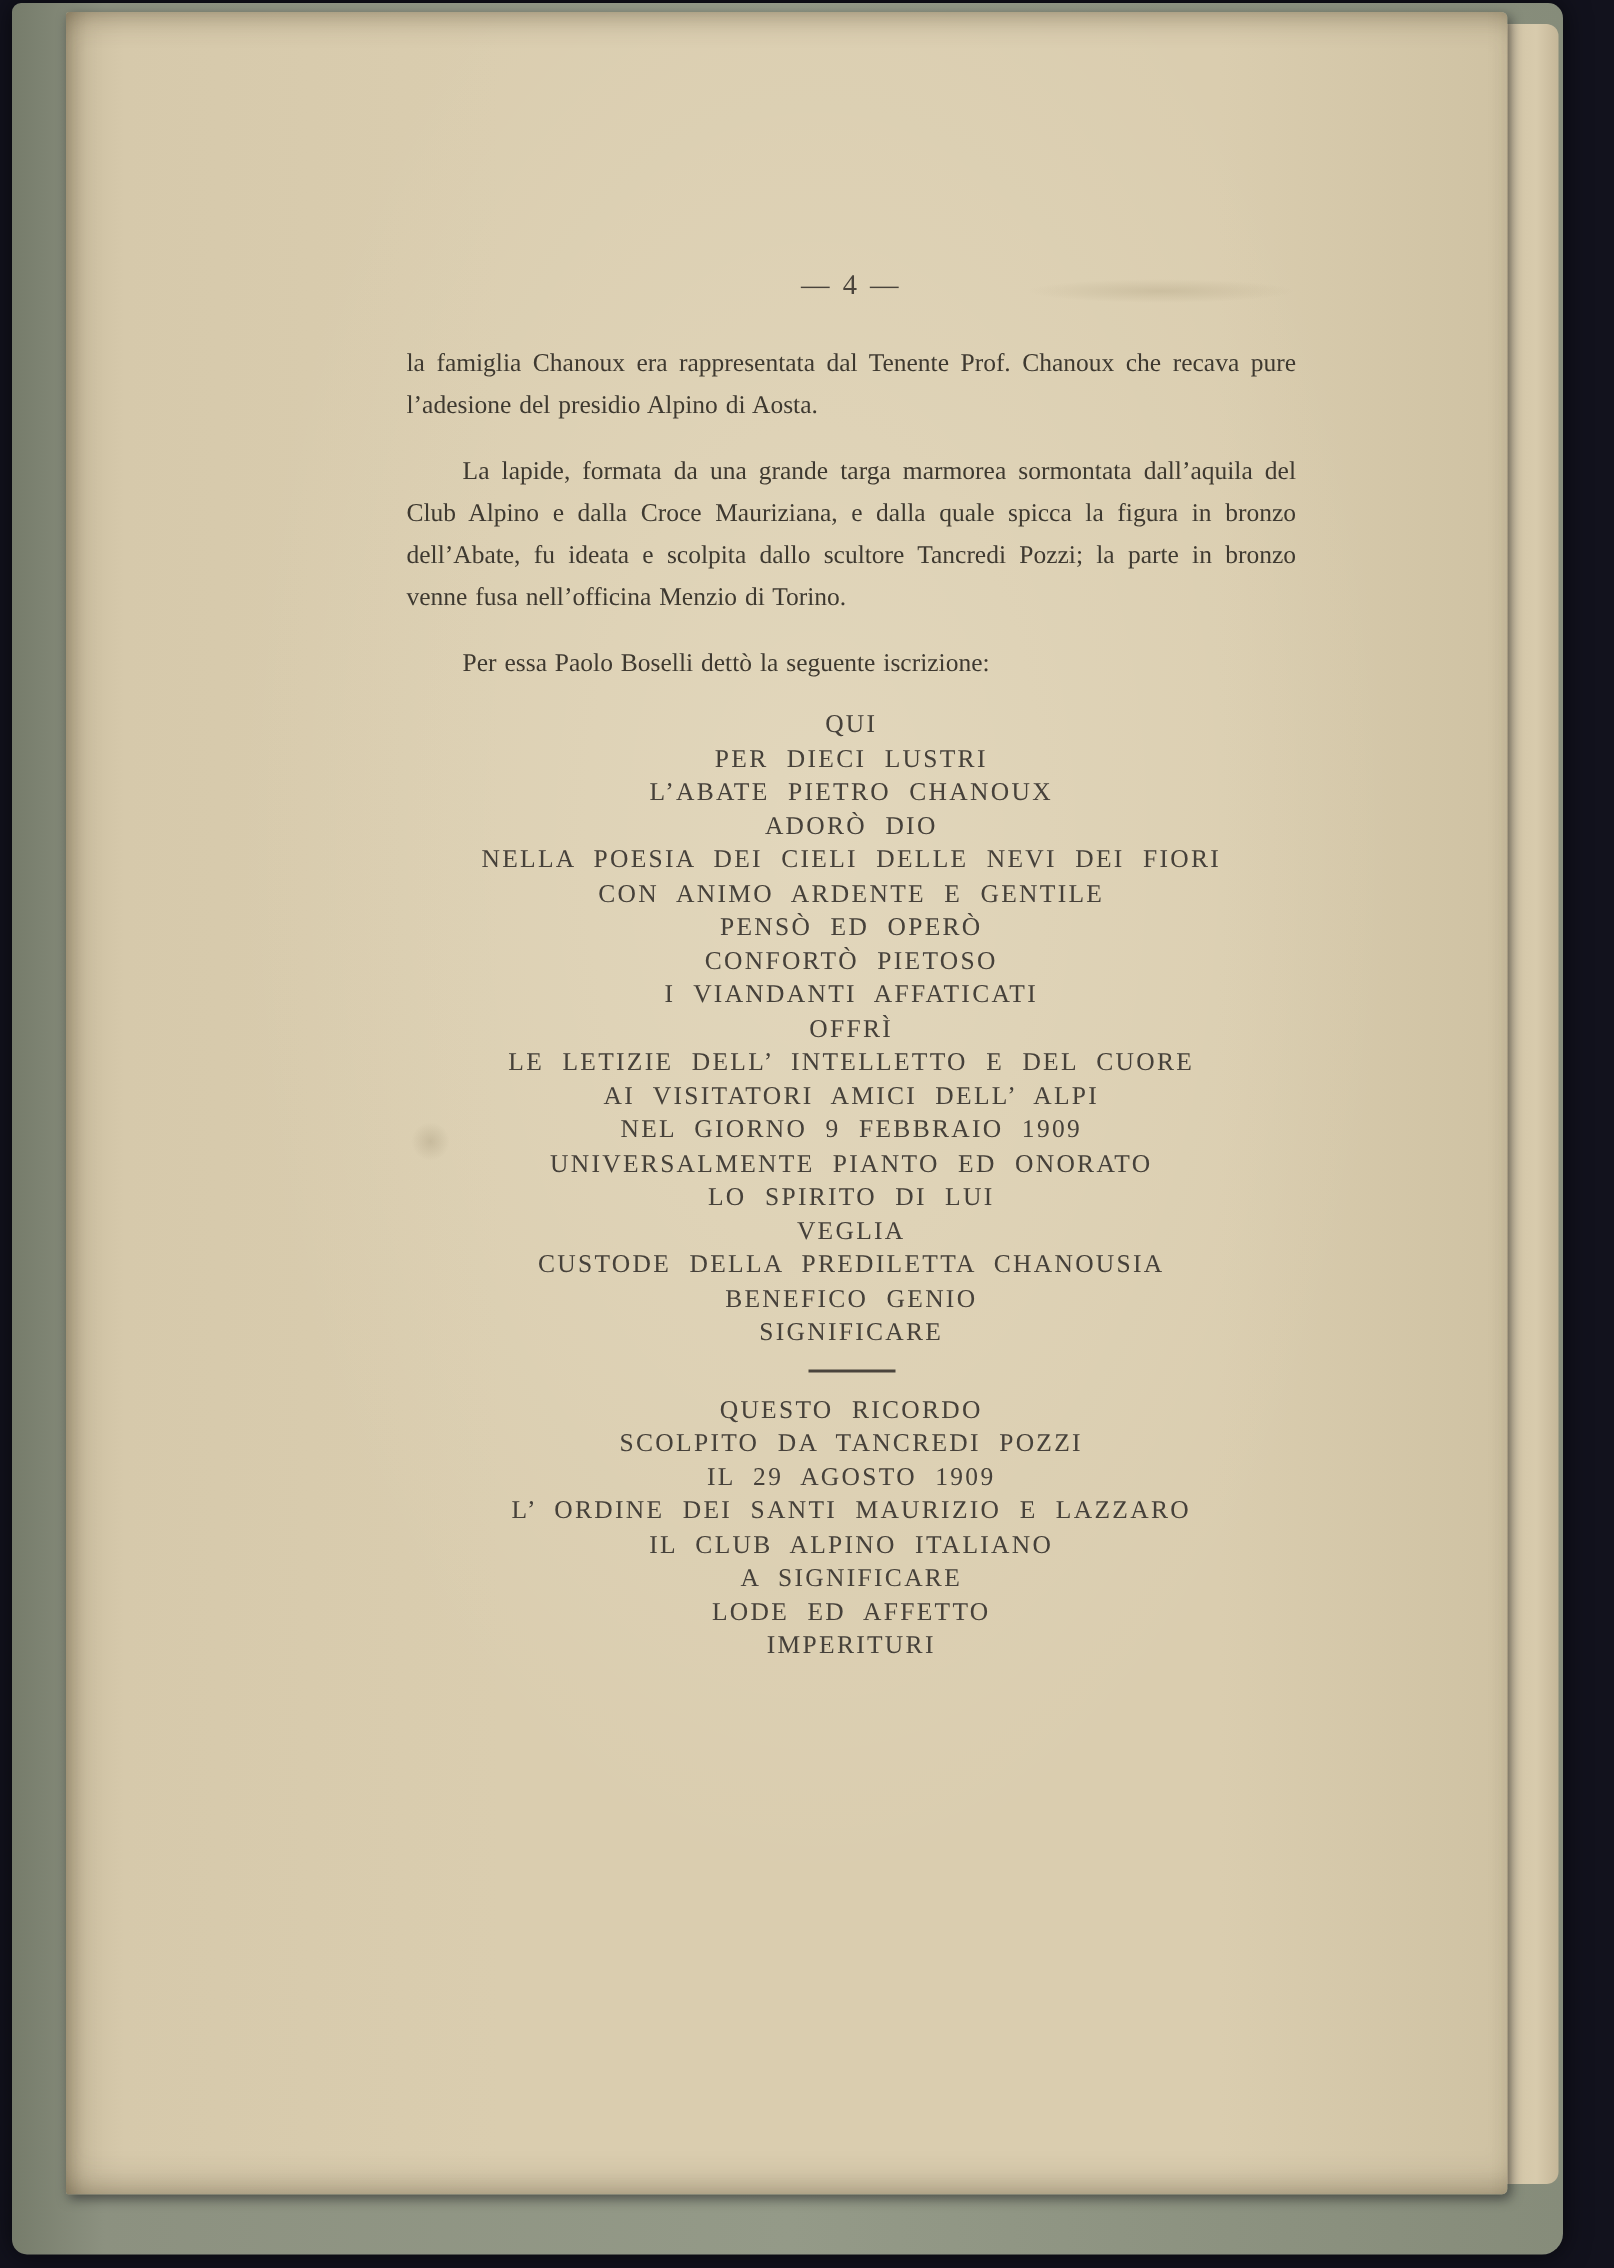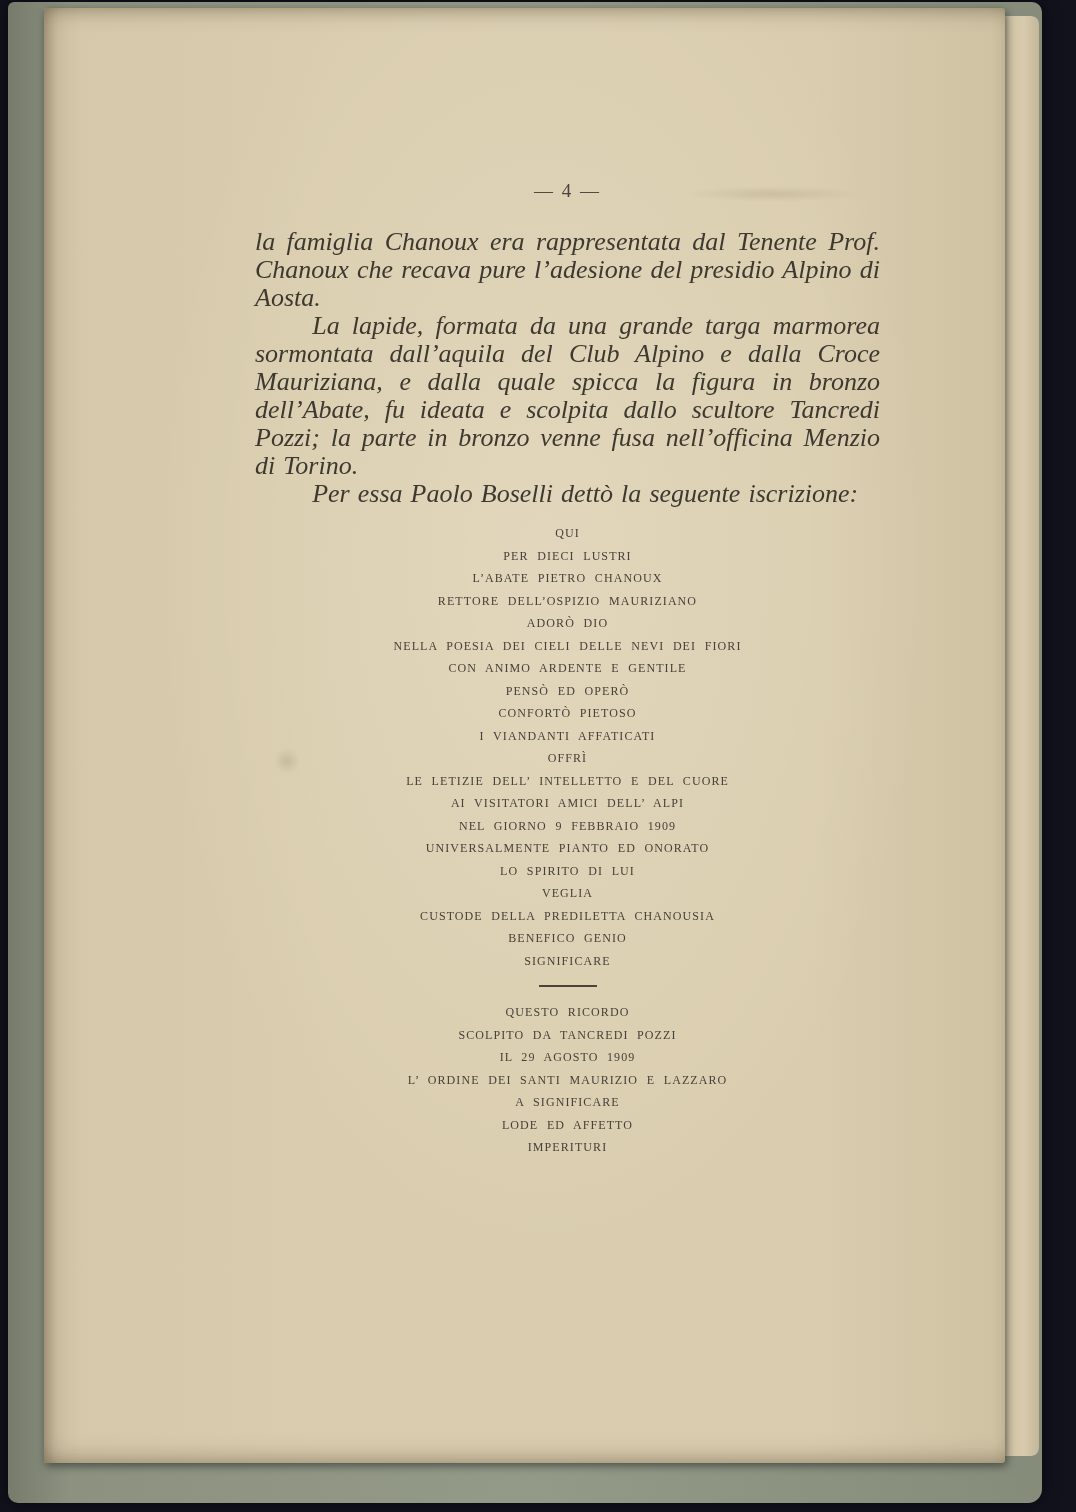--- a/index.html
+++ b/index.html
@@ -71,38 +71,37 @@
     color: var(--ink, #46403a);
   }
   .page-number {
     text-align: center;
     font-size: 19px;
     letter-spacing: 2px;
     margin-bottom: 26px;
     color: #4a443c;
   }
   .paragraphs .para {
-    margin: 0;
-    font-style: italic;
-    font-size: 26px;
+    margin: 16px;
+    font-size: 17px;
     line-height: 28px;
     text-align: justify;
     text-indent: 2.2em;
     color: #3e3930;
     word-spacing: 0.06em;
   }
   .paragraphs .para:first-of-type {
     text-indent: 0;
   }
   .inscription, .dedication {
     margin-top: 14px;
     text-align: center;
   }
   .caps-line {
-    font-size: 12px;
+    font-size: 17px;
     line-height: 22.5px;
     letter-spacing: 0.09em;
     word-spacing: 0.38em;
     color: #46413a;
     white-space: nowrap;
   }
   .divider {
     width: 58px;
     height: 2px;
     background: #4a443c;
@@ -131,21 +130,20 @@
         </div>
 
       <div class="inscription">
 
           <div class="caps-line">QUI</div>
 
           <div class="caps-line">PER DIECI LUSTRI</div>
 
           <div class="caps-line">L’ABATE PIETRO CHANOUX</div>
 
-          <div class="caps-line">RETTORE DELL’OSPIZIO MAURIZIANO</div>
 
           <div class="caps-line">ADORÒ DIO</div>
 
           <div class="caps-line">NELLA POESIA DEI CIELI DELLE NEVI DEI FIORI</div>
 
           <div class="caps-line">CON ANIMO ARDENTE E GENTILE</div>
 
           <div class="caps-line">PENSÒ ED OPERÒ</div>
 
 
@@ -183,20 +181,21 @@
 
           <div class="caps-line">QUESTO RICORDO</div>
 
           <div class="caps-line">SCOLPITO DA TANCREDI POZZI</div>
 
 
           <div class="caps-line">IL 29 AGOSTO 1909</div>
 
           <div class="caps-line">L’ ORDINE DEI SANTI MAURIZIO E LAZZARO</div>
 
+          <div class="caps-line">IL CLUB ALPINO ITALIANO</div>
 
 
           <div class="caps-line">A SIGNIFICARE</div>
 
           <div class="caps-line">LODE ED AFFETTO</div>
 
           <div class="caps-line">IMPERITURI</div>
         </div>
     </div>
   </div>

